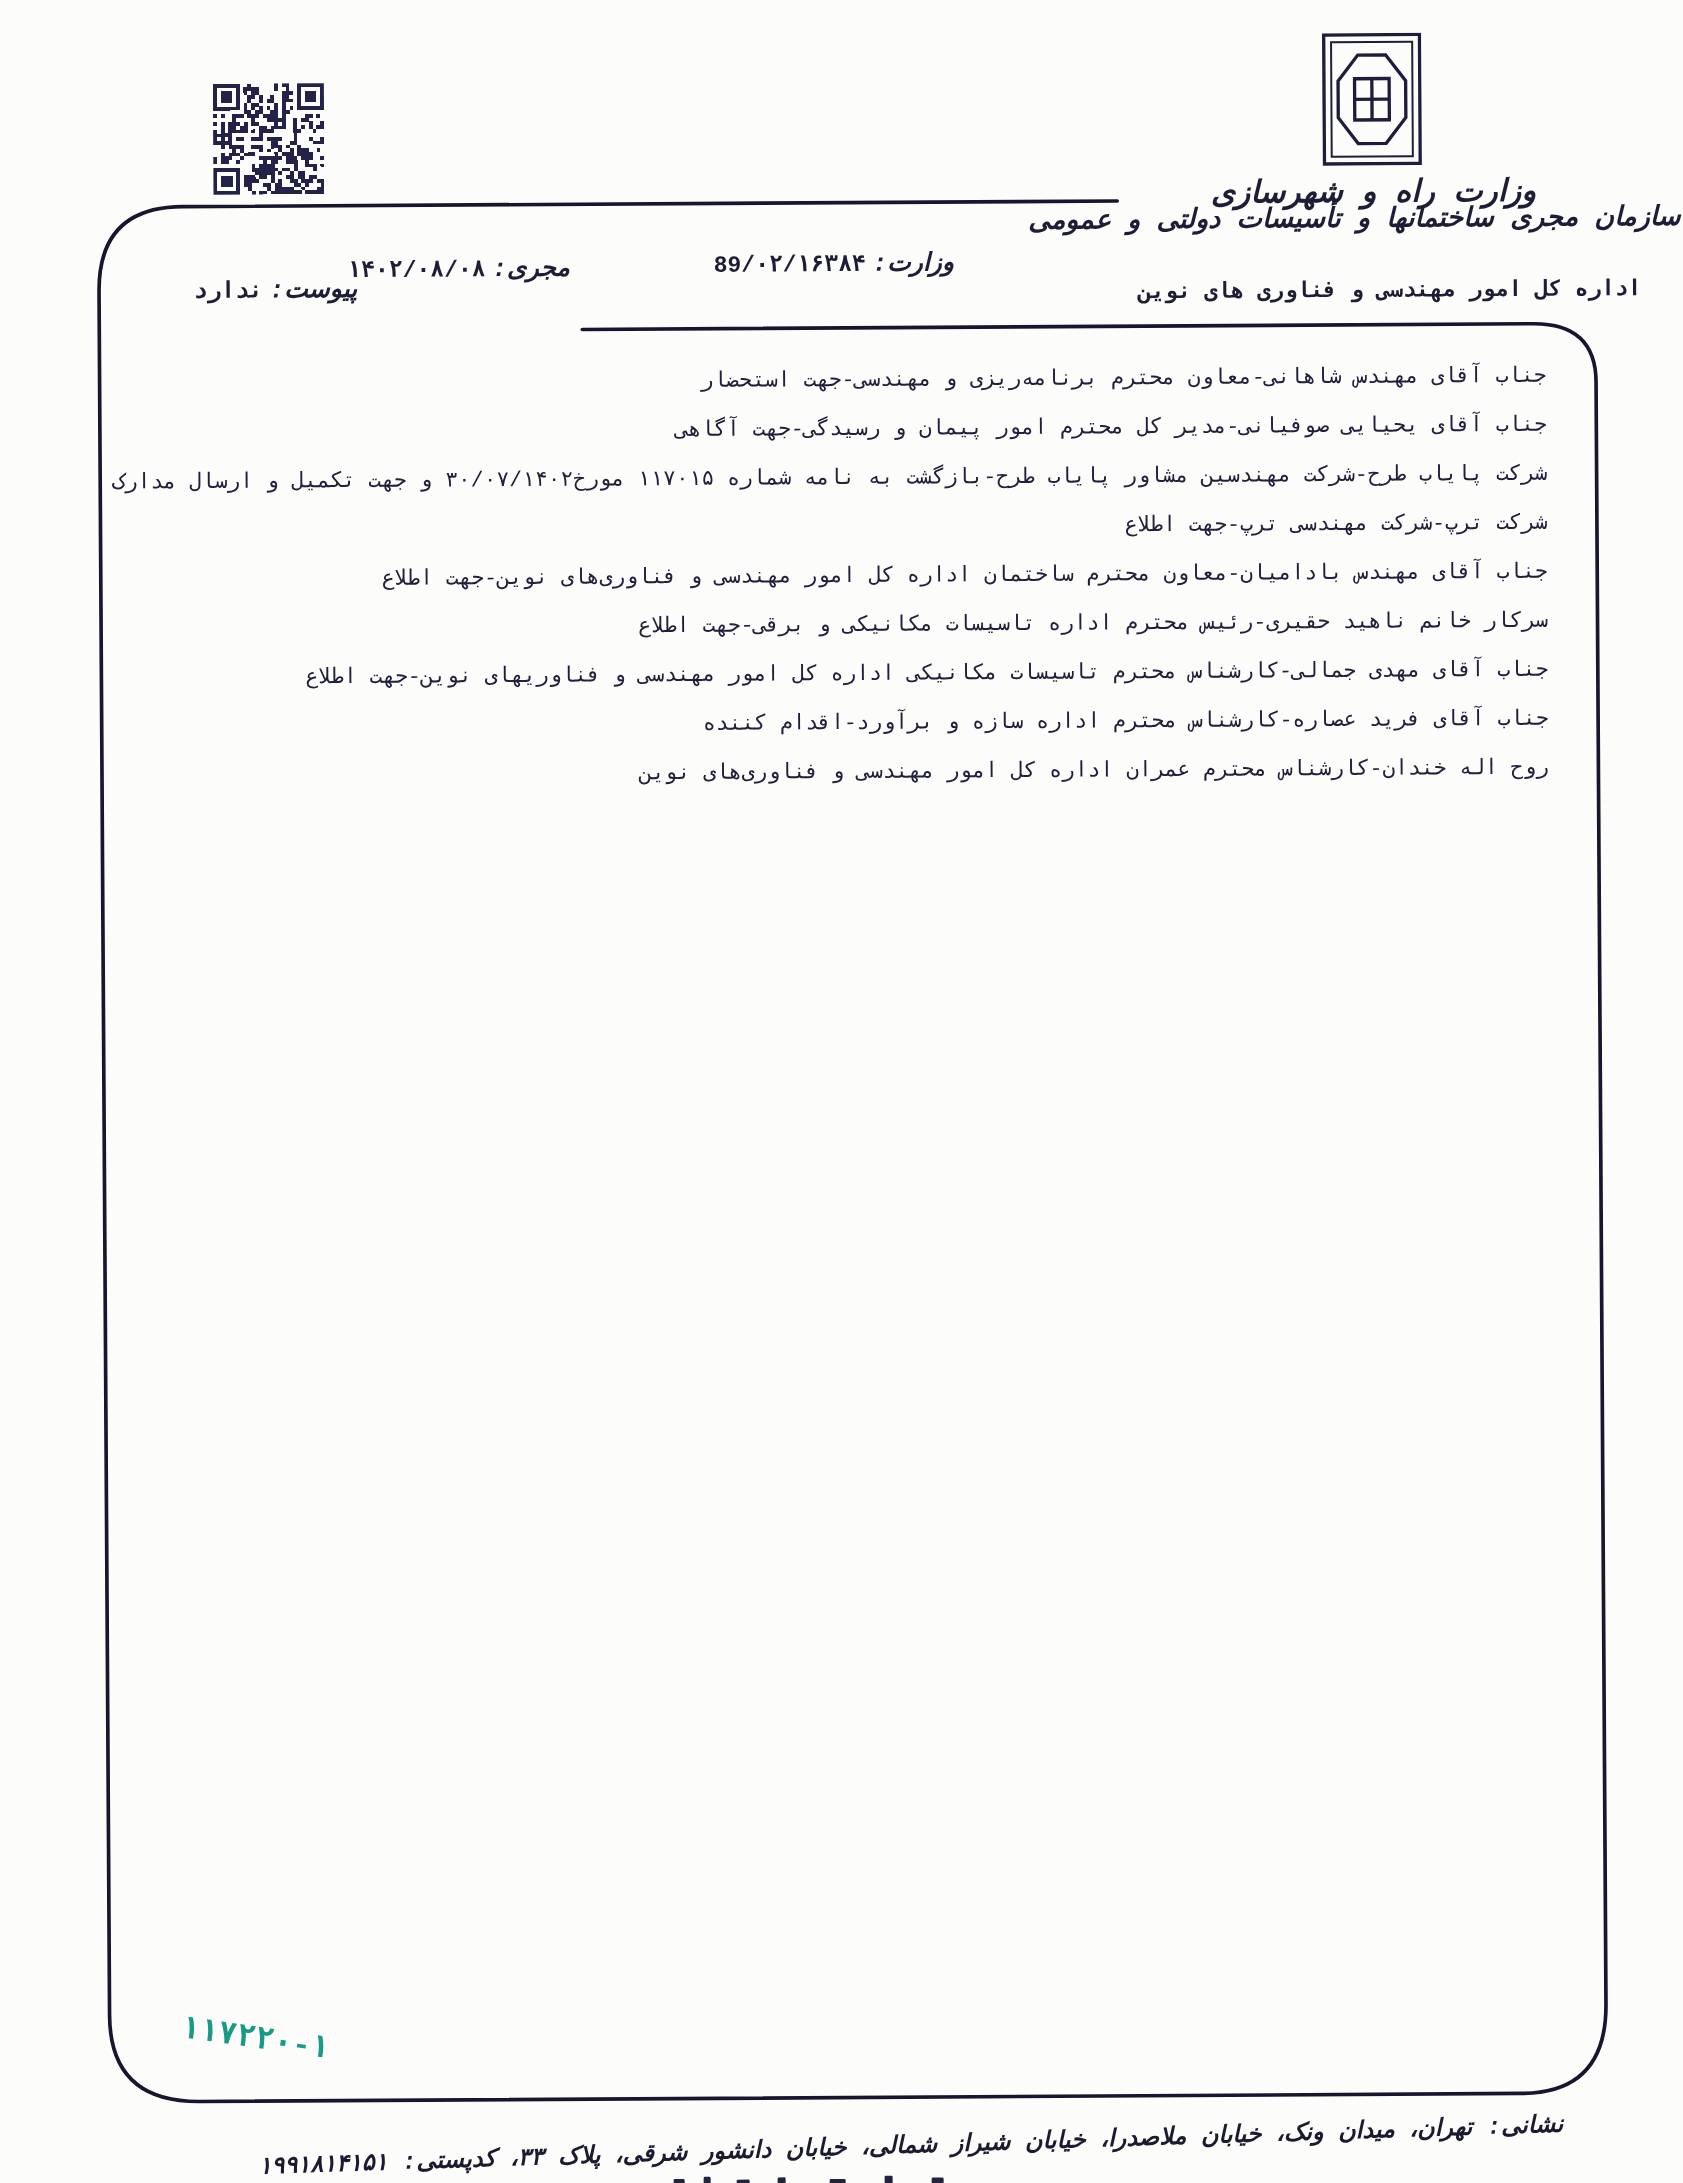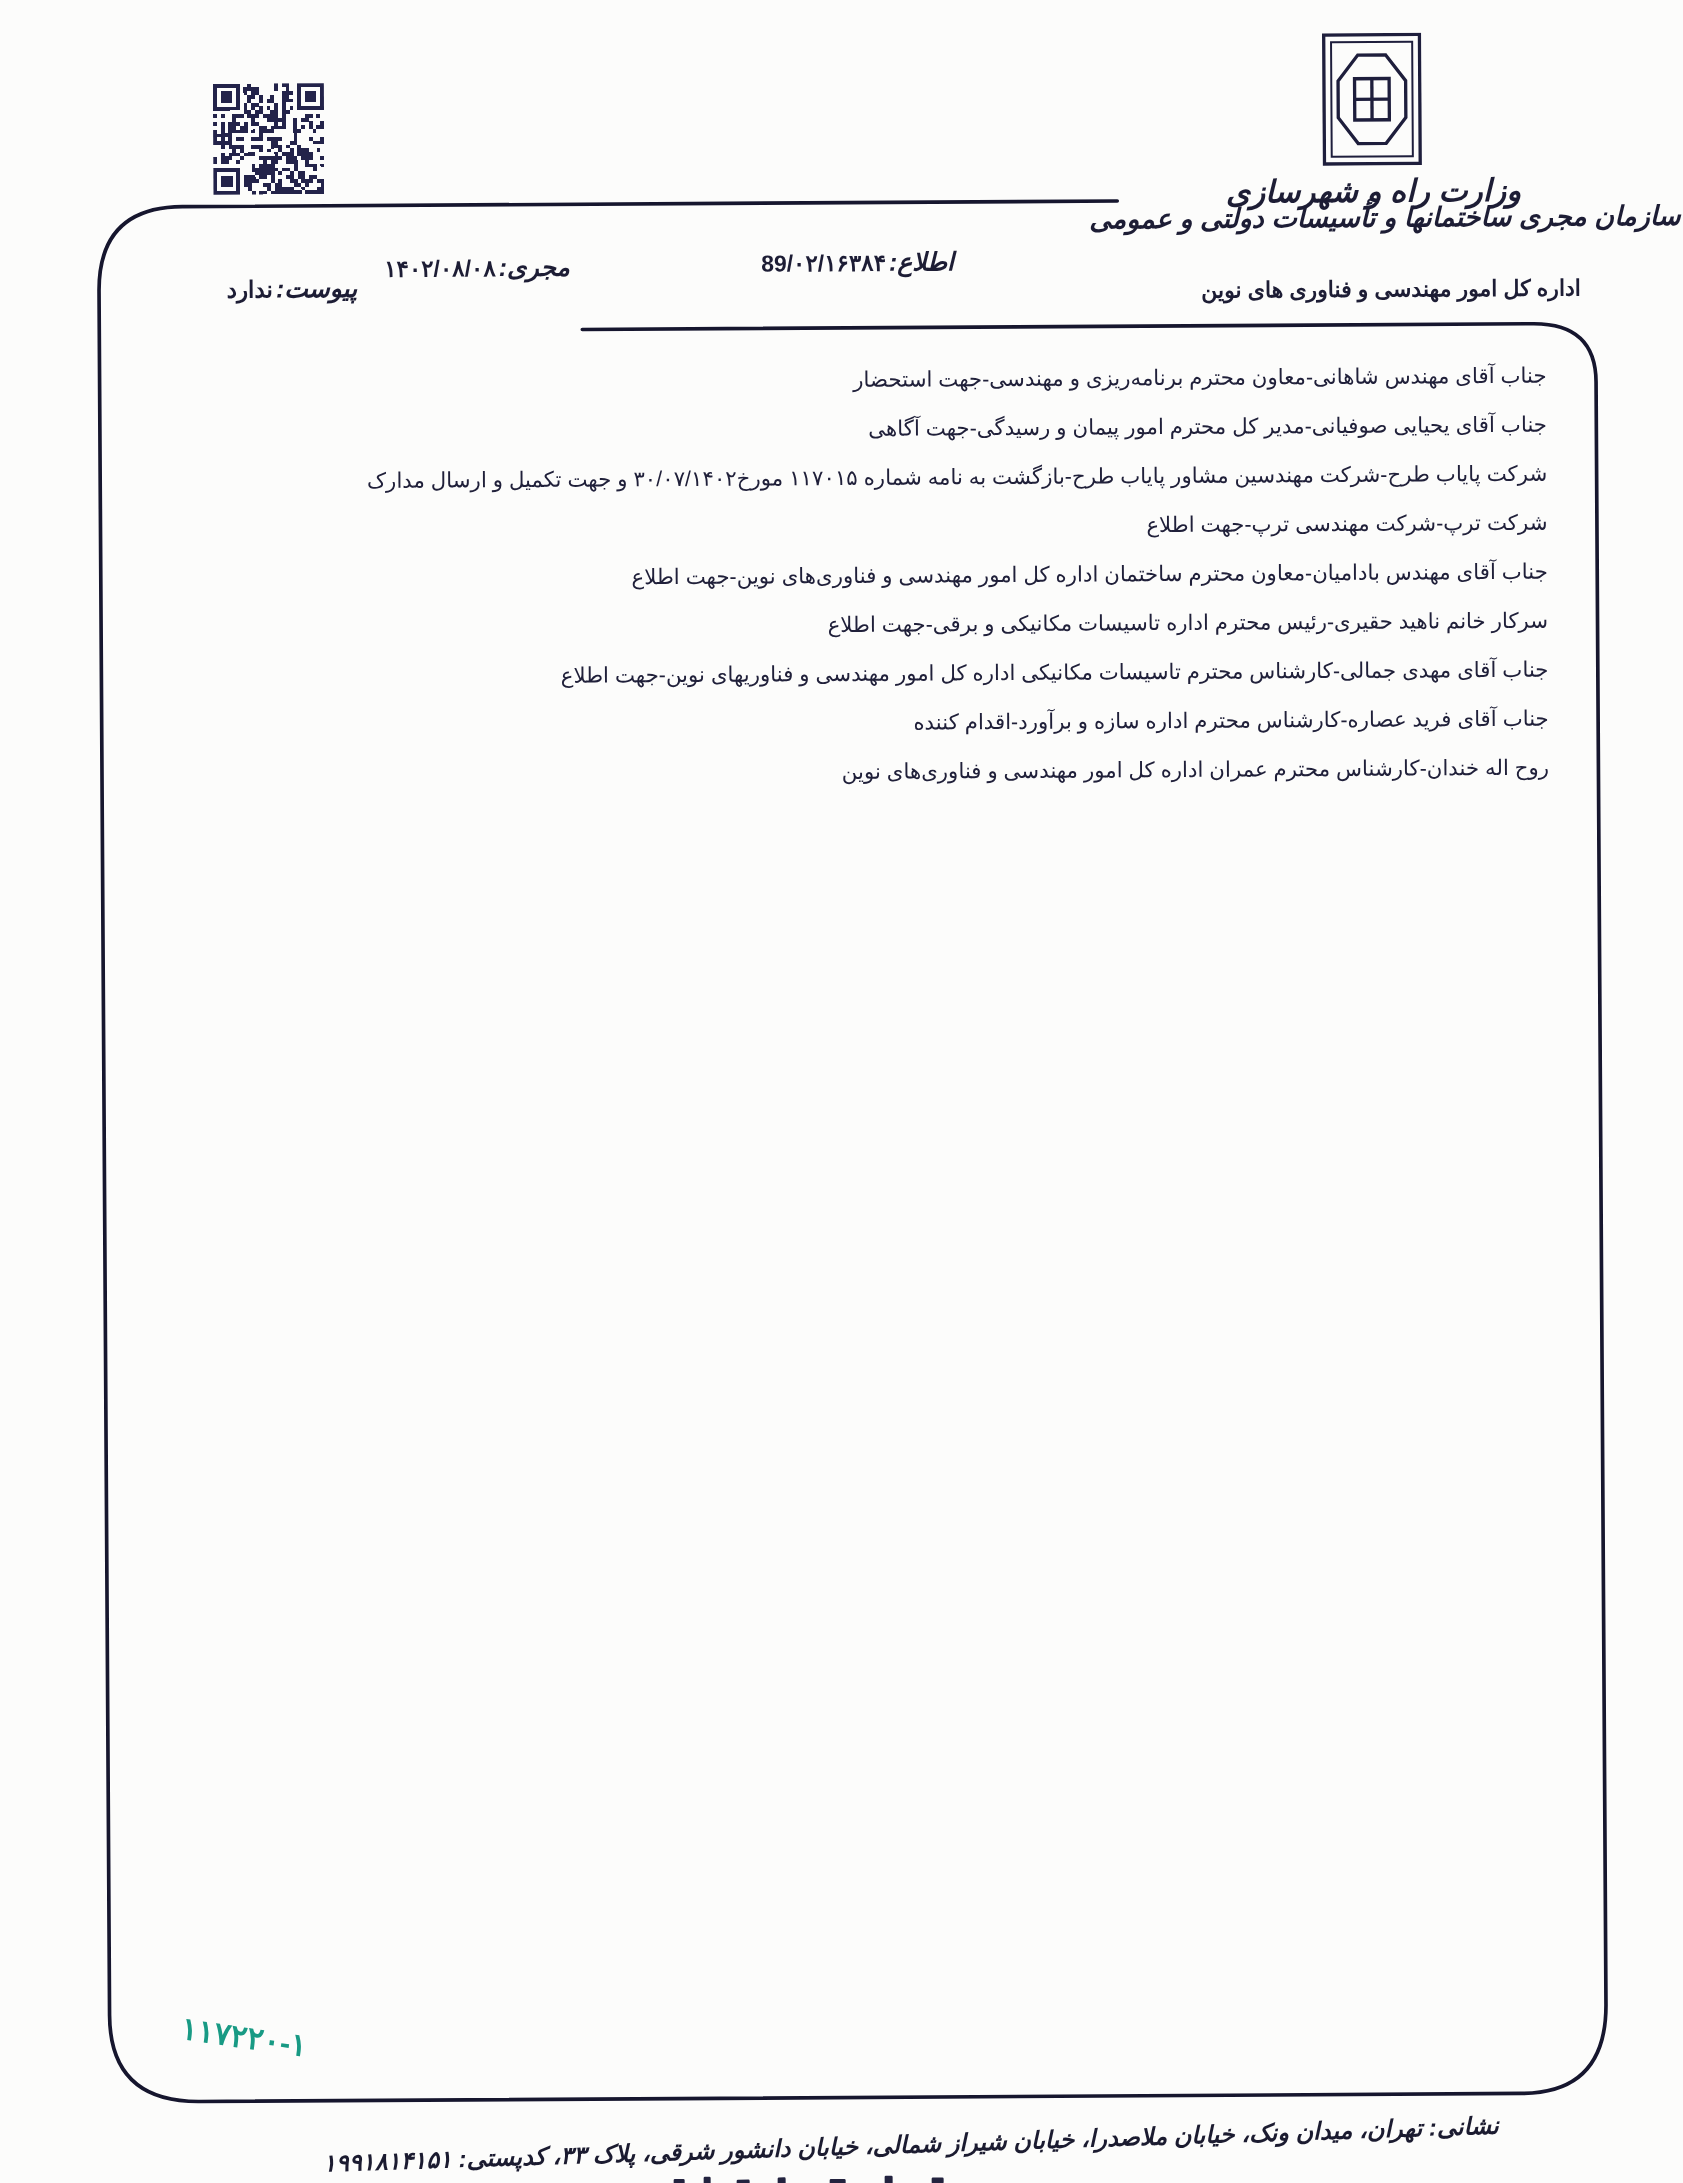--- a/index.html
+++ b/index.html
@@ -1,17 +1,17 @@
 <!DOCTYPE html>
 <html lang="fa" style="font-size:10.7px"><head>
 <meta charset="utf-8">
 <style>
   html,body{margin:0;padding:0;background:#ffffff;}
   .page{position:relative;width:1683px;height:2183px;background:#fcfcfb;overflow:hidden;
-        font-family:Liberation Sans, sans-serif;color:#1d1d35;}
+        font-family:Liberation Mono, monospace;color:#1d1d35;}
   .tilt{position:absolute;inset:0;transform:rotate(-0.35deg);transform-origin:50% 50%;}
 
   
   .qr{position:absolute;left:219px;top:80px;width:111px;height:111px;}
   .emblem{position:absolute;left:1328px;top:36px;width:100px;height:133px;}
   .hdr{position:absolute;text-align:center;direction:rtl;white-space:nowrap;}
   .callig{font-style:italic;font-weight:bold;}
   .hdr-ministry{left:1066px;top:176px;width:626px;font-size:31px;}
   .hdr-org{left:1100px;top:205px;width:586px;font-size:27px;}
   .hdr-dept{left:1146px;top:280px;width:500px;font-size:22px;font-weight:bold;letter-spacing:0.3px;}
@@ -387,21 +387,21 @@
         <line x1="75" y1="69" x2="75" y2="131" stroke-width="5"></line>
         <line x1="49" y1="100" x2="101" y2="100" stroke-width="5"></line>
       </svg>
     </div>
 
     <div class="hdr hdr-ministry callig">وزارت راه و شهرسازی</div>
     <div class="hdr hdr-org callig">سازمان مجری ساختمانها و تأسیسات دولتی و عمومی</div>
     <div class="hdr hdr-dept">اداره کل امور مهندسی و فناوری های نوین</div>
 
     <div class="meta meta-number">
-      <span class="lbl">اطلاع:</span>
+      <span class="lbl">وزارت:</span>
       <span class="val">89/۰۲/۱۶۳۸۴</span>
     </div>
     <div class="meta meta-date">
       <span class="lbl">مجری:</span>
       <span class="val">۱۴۰۲/۰۸/۰۸</span>
     </div>
     <div class="meta meta-attach">
       <span class="lbl">پیوست:</span>
       <span class="val">ندارد</span>
     </div>

